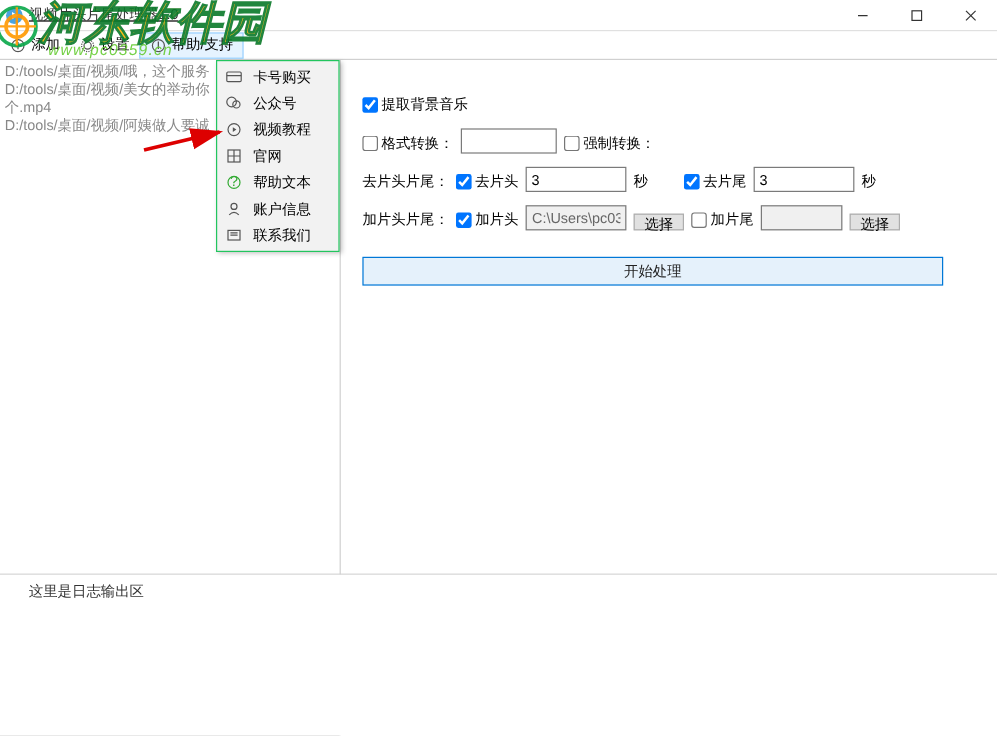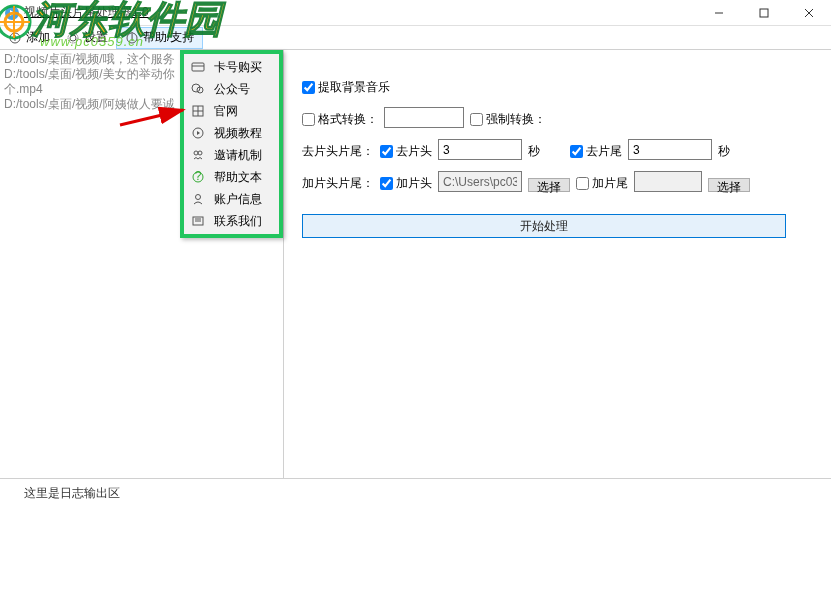--- a/index.html
+++ b/index.html
@@ -29,21 +29,21 @@
 .txt.w1 { width: 80px; }
 .txt.w2 { width: 84px; }
 .txt.w3 { width: 68px; }
 .txt.ro { background: #f0f0f0; color: #666; }
 .btn { height: 14px; border: 1px solid #adadad; background: #e1e1e1; padding: 0 8px; }
 .startbtn { width: 484px; height: 24px; border: 1px solid #0078d7; background: #e5f1fb; color: #222; margin-top: 20px; }
 
 .logrow { position: absolute; left: 0; right: 0; bottom: 134px; border-top: 1px solid #d0d0d0; }
 .logarea { position: absolute; left: 0; right: 0; bottom: 0; height: 134px; padding: 6px 24px; color: #333; background: #fff; }
 
-.dropdown { position: absolute; left: 180px; top: 50px; width: 103px; background: #f2f2f2; border: 4px solid #22c55e; box-shadow: 2px 2px 4px rgba(0,0,0,0.25); padding: 2px; z-index: 100; }
+.dropdown { position: absolute; left: 180px; top: 50px; width: 103px; background: #f2f2f2; border: 1px solid #22c55e; box-shadow: 2px 2px 4px rgba(0,0,0,0.25); padding: 2px; z-index: 100; }
 .dropitem { display: flex; align-items: center; height: 22px; padding: 0 6px 0 4px; gap: 8px; }
 .dropicon { width: 16px; height: 16px; display: inline-flex; align-items: center; justify-content: center; color: #555; }
 
 .watermark { position: absolute; left: -6px; top: -2px; z-index: 200; pointer-events: none; opacity: 0.90; }
 .wm-text { font-size: 38px; font-weight: bold; font-style: italic; fill: #ffb400; stroke: #0a7a2a; stroke-width: 1; }
 .wm-sub { font-size: 13px; fill: #66cc33; font-style: italic; letter-spacing: 1px; }
 
 .arrow { position: absolute; left: 115px; top: 55px; z-index: 150; pointer-events: none; }
 </style>
 </head>
@@ -138,44 +138,34 @@
         <svg width="14" height="14">
           <circle cx="5" cy="6" r="4" fill="none" stroke="#555"></circle>
           <circle cx="9" cy="8" r="3" fill="none" stroke="#555"></circle>
         </svg>
       </span>
     <span>公众号</span>
   </div>
   <div class="dropitem">
     <span class="dropicon">
         <svg width="14" height="14">
+          <circle cx="7" cy="7" r="5" fill="none" stroke="#555"></circle>
+          <path d="M6 5 L9 7 L6 9 z" fill="#555"></path>
+        </svg>
+      </span>
+    <span>视频教程</span>
+  </div>
+  <div class="dropitem">
+    <span class="dropicon">
+        <svg width="14" height="14">
           <rect x="2" y="2" width="10" height="10" fill="none" stroke="#555"></rect>
           <path d="M2 7 L12 7 M7 2 L7 12" stroke="#555"></path>
         </svg>
       </span>
     <span>官网</span>
-  </div>
-  <div class="dropitem">
-    <span class="dropicon">
-        <svg width="14" height="14">
-          <circle cx="7" cy="7" r="5" fill="none" stroke="#555"></circle>
-          <path d="M6 5 L9 7 L6 9 z" fill="#555"></path>
-        </svg>
-      </span>
-    <span>视频教程</span>
-  </div>
-  <div class="dropitem">
-    <span class="dropicon">
-        <svg width="14" height="14">
-          <circle cx="5" cy="5" r="2" fill="none" stroke="#555"></circle>
-          <circle cx="9" cy="5" r="2" fill="none" stroke="#555"></circle>
-          <path d="M3 11 Q5 8 7 11 M7 11 Q9 8 11 11" fill="none" stroke="#555"></path>
-        </svg>
-      </span>
-    <span>邀请机制</span>
   </div>
   <div class="dropitem">
     <span class="dropicon">
         <svg width="14" height="14">
           <circle cx="7" cy="7" r="5" fill="none" stroke="#3a3"></circle>
           <text x="7" y="10" text-anchor="middle" font-size="9" fill="#3a3">?</text>
         </svg>
       </span>
     <span>帮助文本</span>
   </div>

